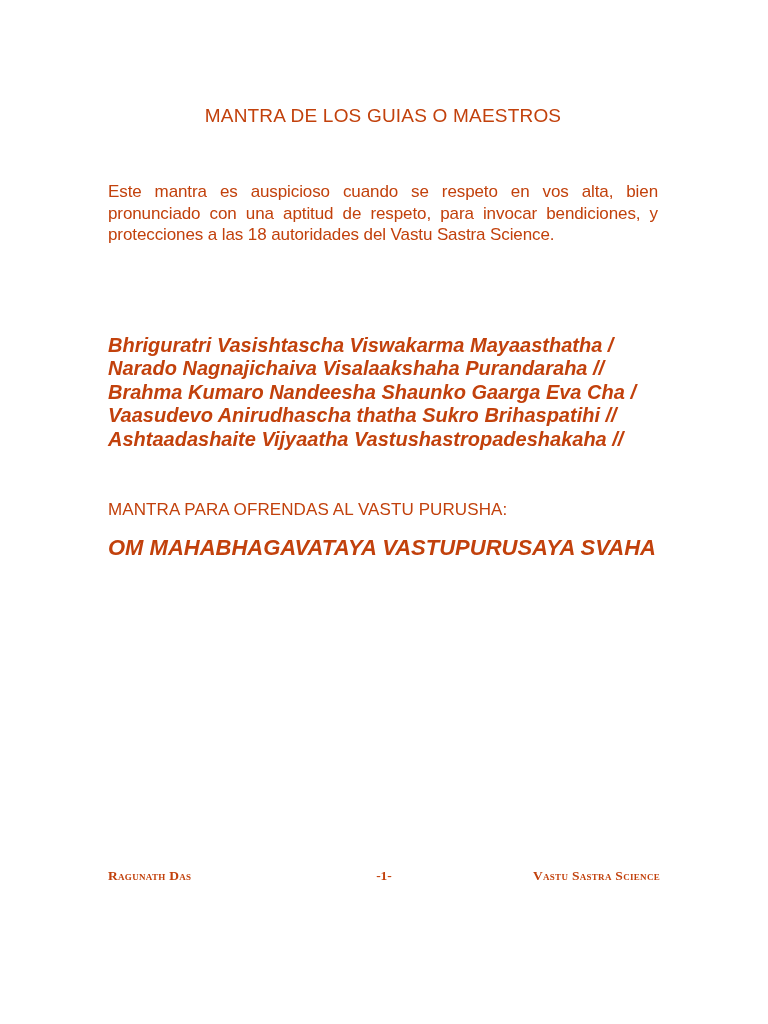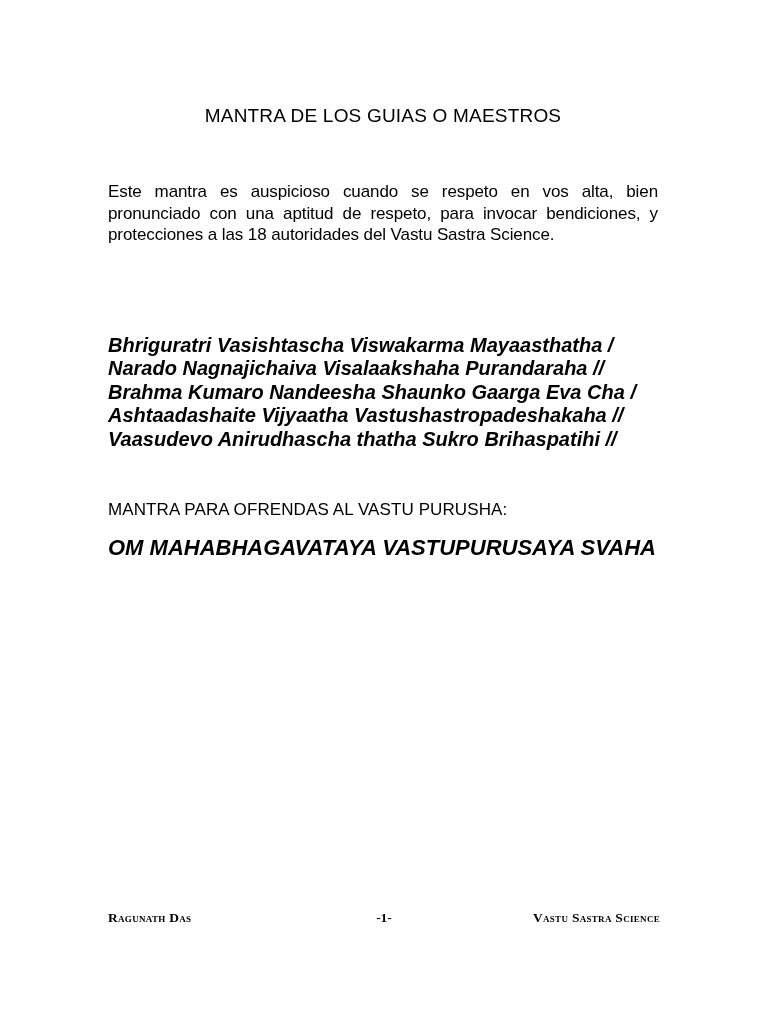--- a/index.html
+++ b/index.html
@@ -6,21 +6,21 @@
     margin: 0;
     padding: 0;
     background: #ffffff;
   }
   .page {
     position: relative;
     width: 768px;
     height: 1024px;
     margin: 0 auto;
     background: #ffffff;
-    color: #000000;
+    color: #c2410c;
     font-family: "Liberation Sans", sans-serif;
     overflow: hidden;
   }
   .content {
     padding: 0 110px 0 108px; 
   }
   .title {
     margin: 0;
     text-align: center;
     font-size: 19px;
@@ -72,21 +72,21 @@
     font-weight: 700;
     font-style: italic;
     line-height: 21px;
     white-space: nowrap;
   }
 
   .footer {
     position: absolute;
     left: 108px;
     right: 108px;
-    top: 910px;
+    top: 868px;
     display: grid;
     grid-template-columns: 1fr auto 1fr;
     align-items: baseline;
     font-family: "Liberation Serif", serif;
     font-size: 13.5px;
     line-height: 16px;
   }
   .footer-left {
     justify-self: start;
     font-variant: small-caps;
@@ -116,22 +116,22 @@
     <div class="intro">
       <div class="intro-line">Este mantra es auspicioso cuando se respeto en vos alta, bien</div>
       <div class="intro-line">pronunciado con una aptitud de respeto, para invocar bendiciones, y</div>
       <div class="intro-line last">protecciones a las 18 autoridades del Vastu Sastra Science.</div>
     </div>
 
     <div class="mantra-block">
       <div class="mantra-line">Bhriguratri Vasishtascha Viswakarma Mayaasthatha /</div>
       <div class="mantra-line">Narado Nagnajichaiva Visalaakshaha Purandaraha //</div>
       <div class="mantra-line">Brahma Kumaro Nandeesha Shaunko Gaarga Eva Cha /</div>
+      <div class="mantra-line">Vaasudevo Anirudhascha thatha Sukro Brihaspatihi //</div>
       <div class="mantra-line">Ashtaadashaite Vijyaatha Vastushastropadeshakaha //</div>
-      <div class="mantra-line">Vaasudevo Anirudhascha thatha Sukro Brihaspatihi //</div>
     </div>
 
     <div class="offering-heading">MANTRA PARA OFRENDAS AL VASTU PURUSHA:</div>
 
     <div class="offering-mantra">OM MAHABHAGAVATAYA VASTUPURUSAYA SVAHA</div>
 
   </div>
 
   <div class="footer">
     <span class="footer-left">Ragunath Das</span>

